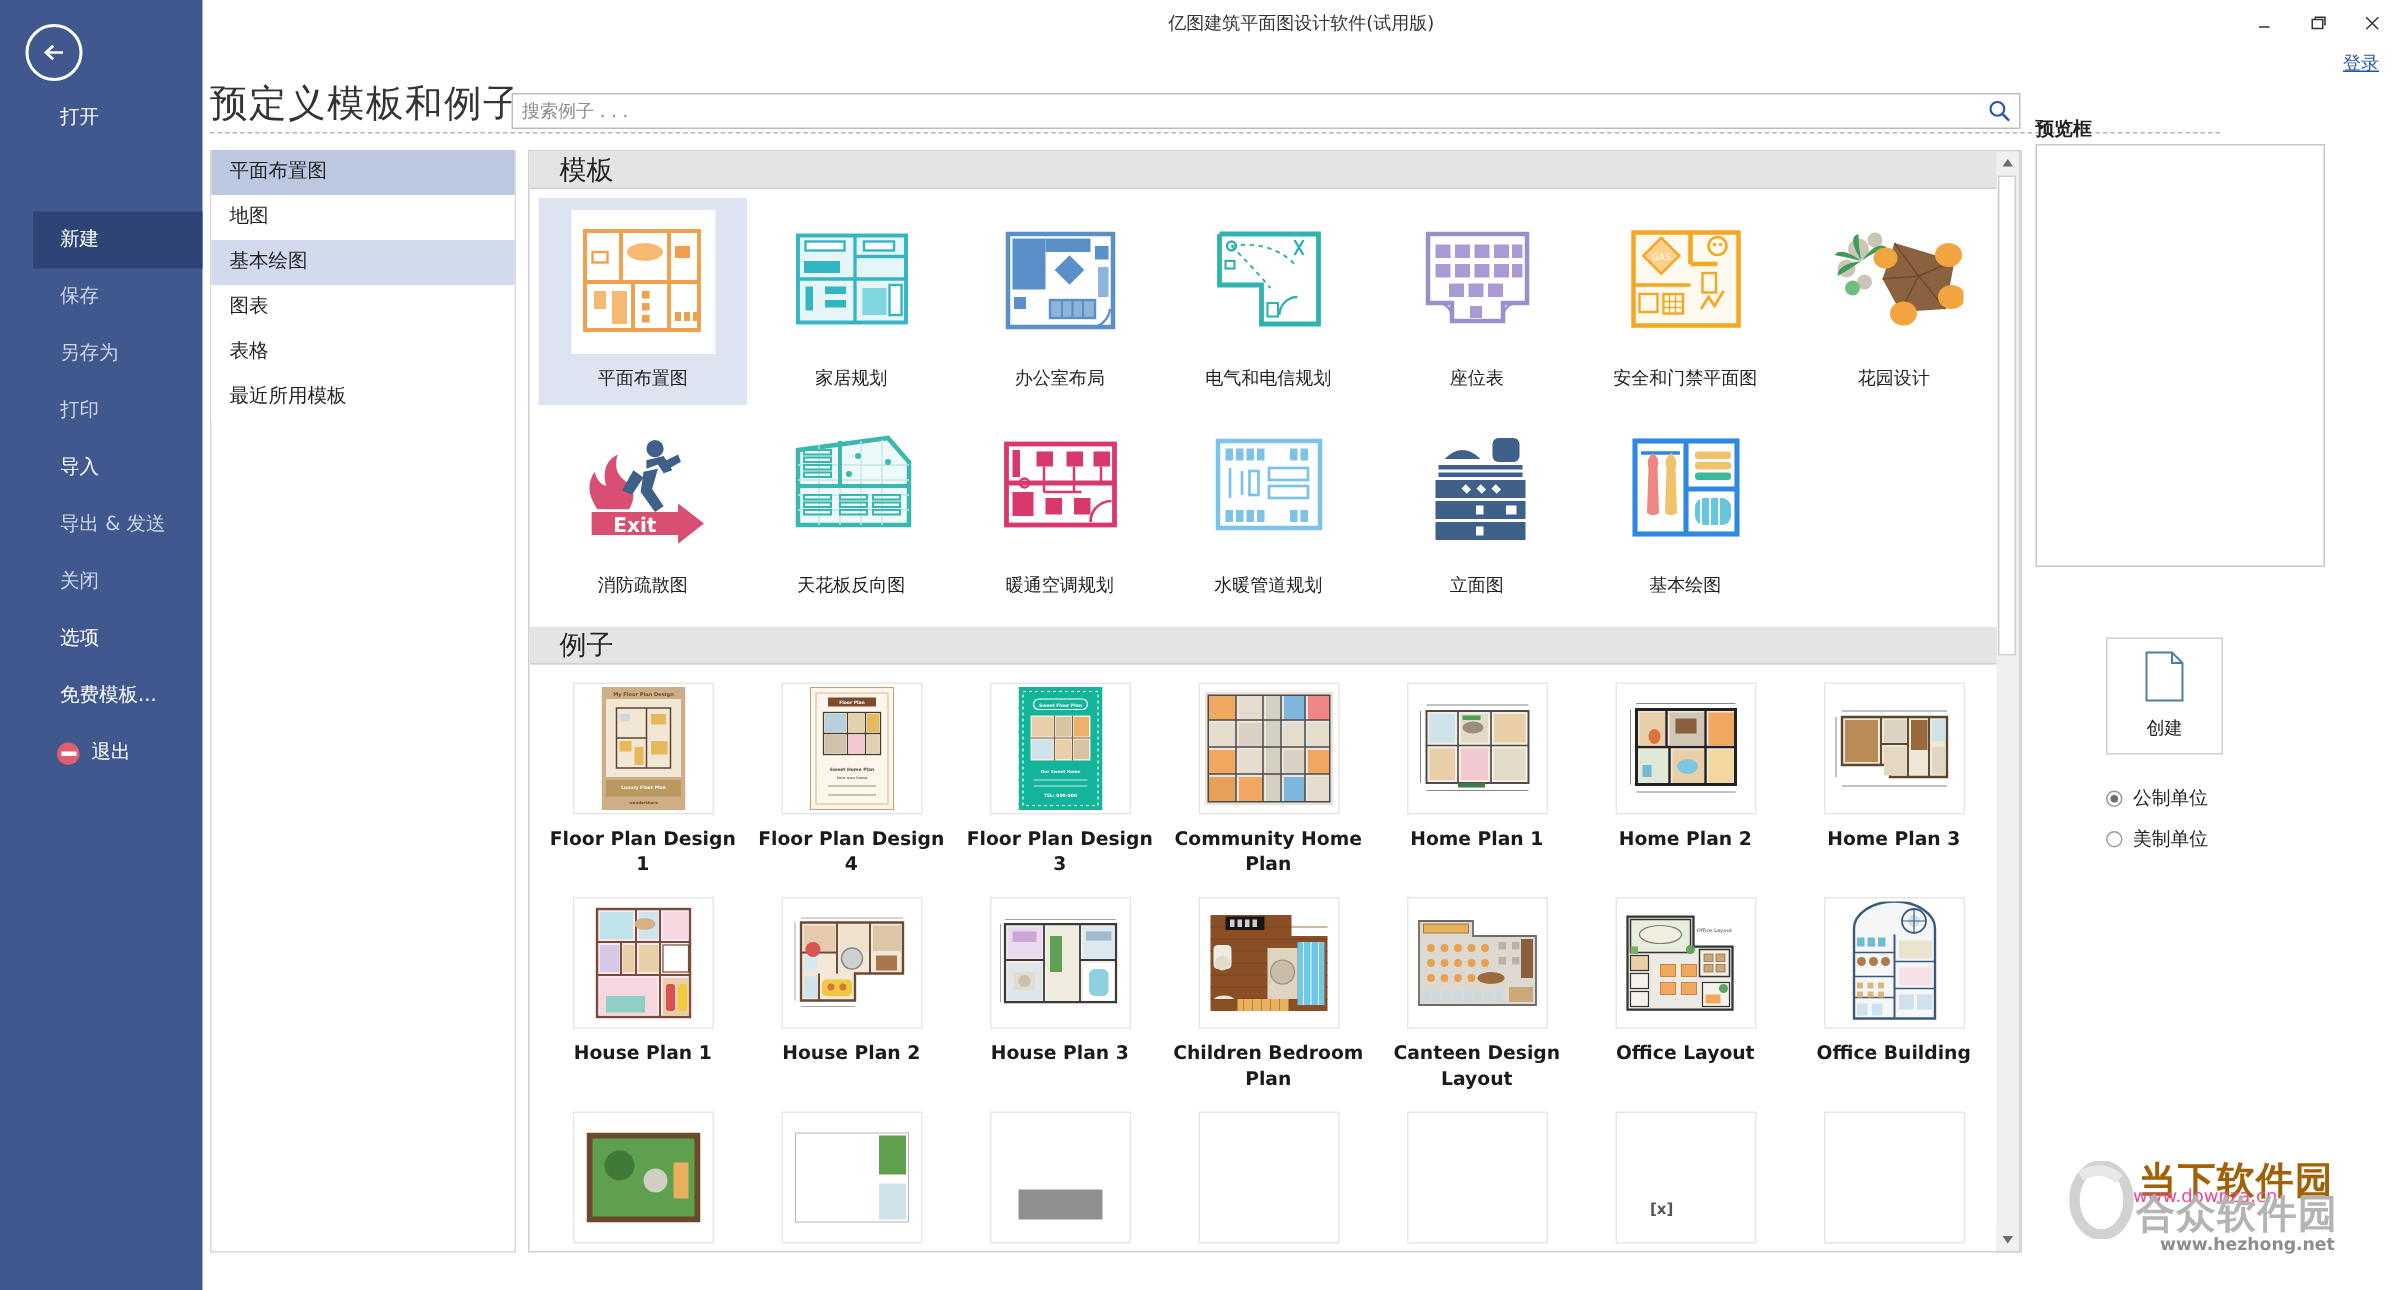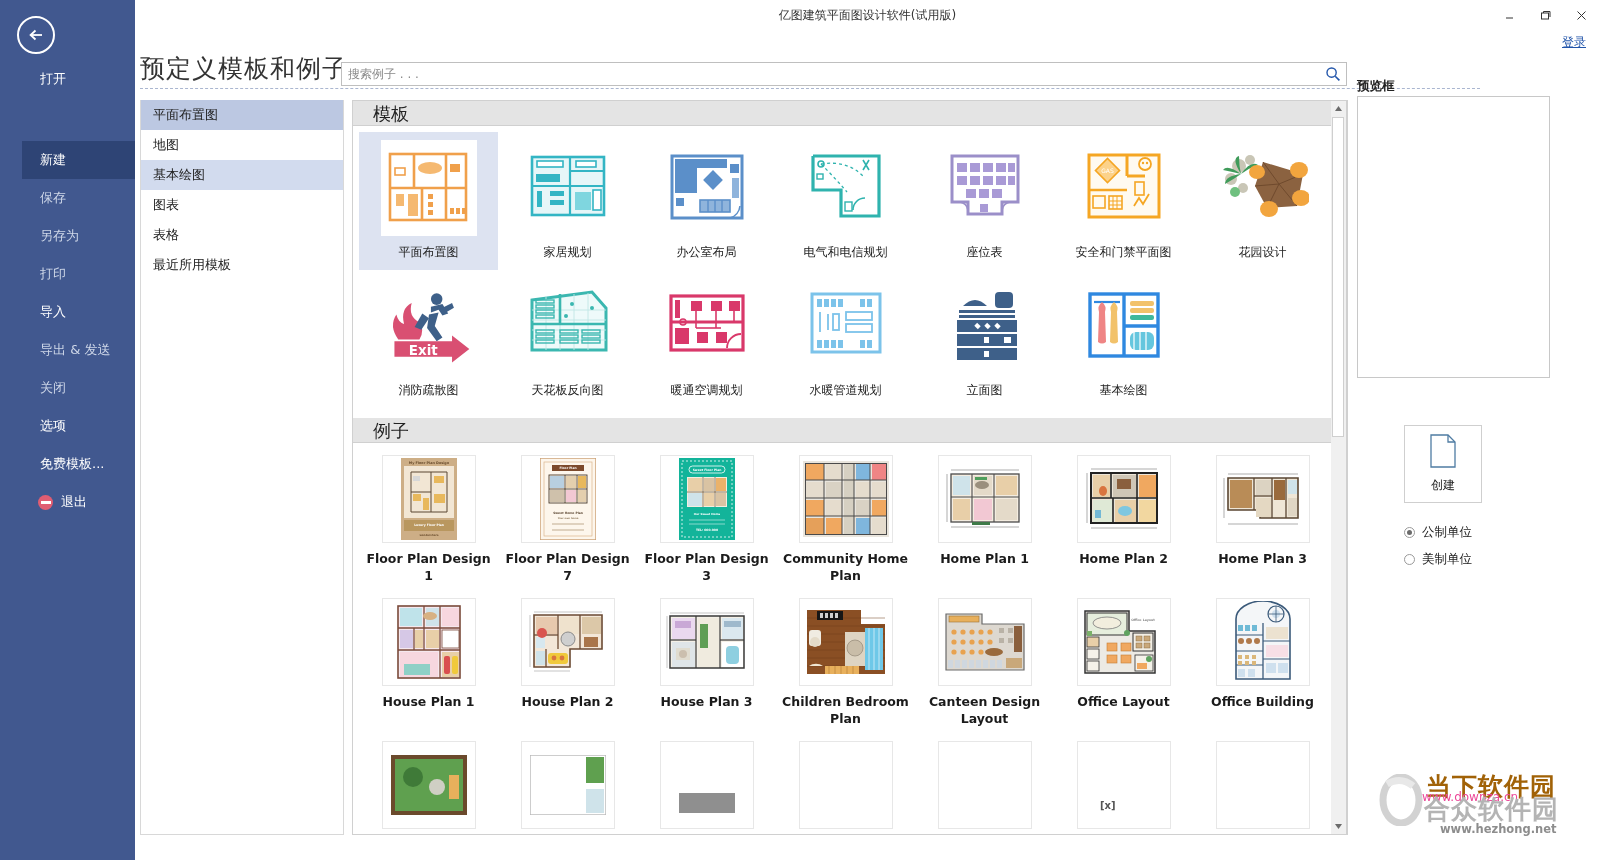--- a/index.html
+++ b/index.html
@@ -630,21 +630,21 @@
             <rect x="26" y="32" width="10" height="12" fill="#f2c8d3"></rect>
             <rect x="38" y="32" width="8" height="12" fill="#e4cfae"></rect>
             <text x="28" y="56" font-size="3" fill="#5b4632" text-anchor="middle" font-family="DejaVu Sans, sans-serif">Sweet Home Plan</text>
             <text x="28" y="61" font-size="2.4" fill="#8a7458" text-anchor="middle" font-family="DejaVu Sans, sans-serif">Your own home</text>
             <g stroke="#9a7c55" stroke-width="0.6">
                 <line x1="12" y1="66" x2="44" y2="66"></line>
                 <line x1="12" y1="72" x2="44" y2="72"></line>
               </g>
           </svg>
         </div>
-        <div class="label">Floor Plan Design 7</div>
+        <div class="label">Floor Plan Design 4</div>
       </div>
 
       <div class="ex-cell">
         <div class="ex-thumb">
           <svg width="56" height="82" viewBox="0 0 56 82">
             <rect width="56" height="82" fill="#13b49a"></rect>
             <rect x="3" y="3" width="50" height="76" fill="none" stroke="#ffffff" stroke-width="0.8" stroke-dasharray="2 2"></rect>
             <rect x="10" y="8" width="36" height="7" rx="3.5" fill="none" stroke="#fff" stroke-width="0.8"></rect>
             <text x="28" y="13" font-size="3" fill="#fff" text-anchor="middle" font-family="DejaVu Sans, sans-serif">Sweet Floor Plan</text>
             <rect x="8" y="19" width="40" height="30" fill="#f4ede0"></rect>

